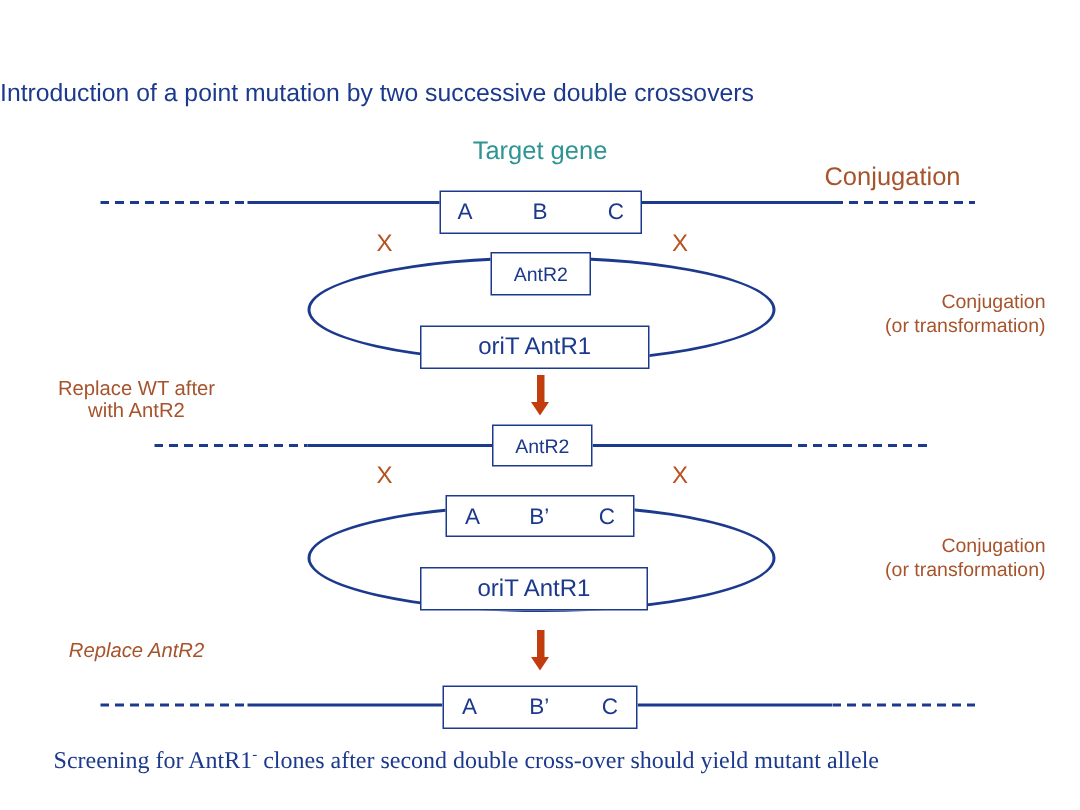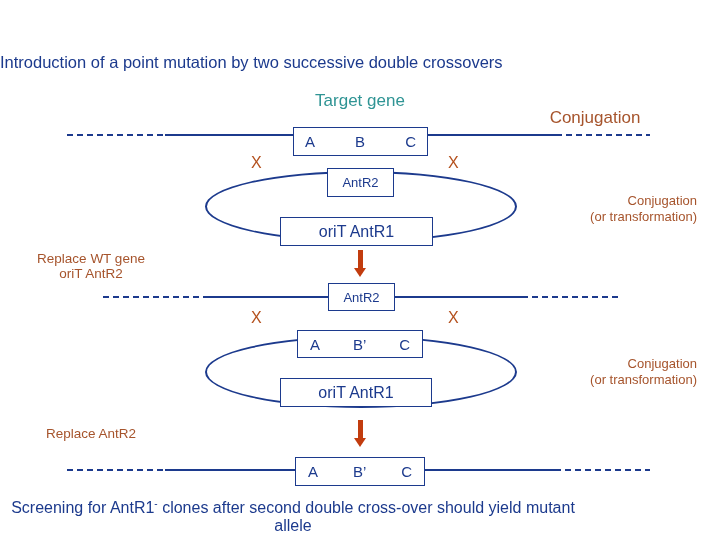--- a/index.html
+++ b/index.html
@@ -23,21 +23,21 @@
          display:flex;align-items:center;justify-content:space-between;font-size:15px;z-index:2;}
   .label-box{position:absolute;background:#fff;border:1.5px solid var(--navy);color:var(--navy);
          display:flex;align-items:center;justify-content:center;font-size:13px;z-index:2;}
   .xmark{position:absolute;color:var(--x_orange);font-size:16px;z-index:3;}
   .arrow{position:absolute;width:12px;display:flex;flex-direction:column;align-items:center;z-index:3;}
   .arrow .stem{width:5px;height:18px;background:var(--red);}
   .arrow .head{width:0;height:0;border-left:6px solid transparent;border-right:6px solid transparent;
          border-top:9px solid var(--red);}
   .step{position:absolute;text-align:center;font-size:13.5px;color:var(--orange);line-height:15px;}
   .conj{position:absolute;text-align:right;font-size:13px;color:var(--orange);line-height:16px;z-index:2;}
-  .footer{position:absolute;top:498px;left:0;width:586px;text-align:center;font-size:16px;color:var(--navy);}
+  .footer{position:absolute;top:498px;left:0;width:586px;text-align:right;font-size:16px;color:var(--navy);font-family:Liberation Serif, serif;}
   .footer sup{font-size:10px;}
 </style>
 </head>
 <body>
 
 <div class="slide">
 
   <div class="subtitle">Introduction of a point mutation by two successive double crossovers</div>
 
   <div class="lbl teal" style="left:280px;top:91px;width:160px;text-align:center;">Target gene</div>
@@ -62,22 +62,22 @@
   <div class="conj" style="left:532px;top:193px;width:165px;">
     <div>Conjugation</div>
     <div>(or transformation)</div>
   </div>
 
   <div class="arrow" style="left:354px;top:250px;">
     <div class="stem"></div>
     <div class="head"></div>
   </div>
   <div class="step" style="left:16px;top:251px;width:150px;">
-    <div>Replace WT gene</div>
-    <div>oriT AntR2</div>
+    <div>Replace WT after</div>
+    <div>with AntR2</div>
   </div>
 
   <div class="seg dashed" style="left:103px;top:296px;width:102px;"></div>
   <div class="seg" style="left:205px;top:296px;width:123px;"></div>
   <div class="label-box" style="left:328px;top:283px;width:67px;height:28px;">AntR2</div>
   <div class="seg" style="left:395px;top:296px;width:127px;"></div>
   <div class="seg dashed" style="left:522px;top:296px;width:100px;"></div>
 
   <div class="xmark" style="left:251px;top:309px;">X</div>
   <div class="xmark" style="left:448px;top:309px;">X</div>
@@ -91,21 +91,21 @@
   <div class="label-box" style="left:280px;top:378px;width:152px;height:29px;font-size:16px;">oriT AntR1</div>
   <div class="conj" style="left:532px;top:356px;width:165px;">
     <div>Conjugation</div>
     <div>(or transformation)</div>
   </div>
 
   <div class="arrow" style="left:354px;top:420px;">
     <div class="stem"></div>
     <div class="head"></div>
   </div>
-  <div class="step" style="left:16px;top:426px;width:150px;">
+  <div class="step" style="left:16px;top:426px;width:150px;font-style:italic;">
     <div>Replace AntR2</div>
   </div>
 
   <div class="seg dashed" style="left:67px;top:469px;width:98px;"></div>
   <div class="seg" style="left:165px;top:469px;width:130px;"></div>
   <div class="gene-box" style="left:295px;top:457px;width:130px;height:29px;padding:0 12px;">
     <span>A</span>
     <span>B’</span>
     <span>C</span>
   </div>

